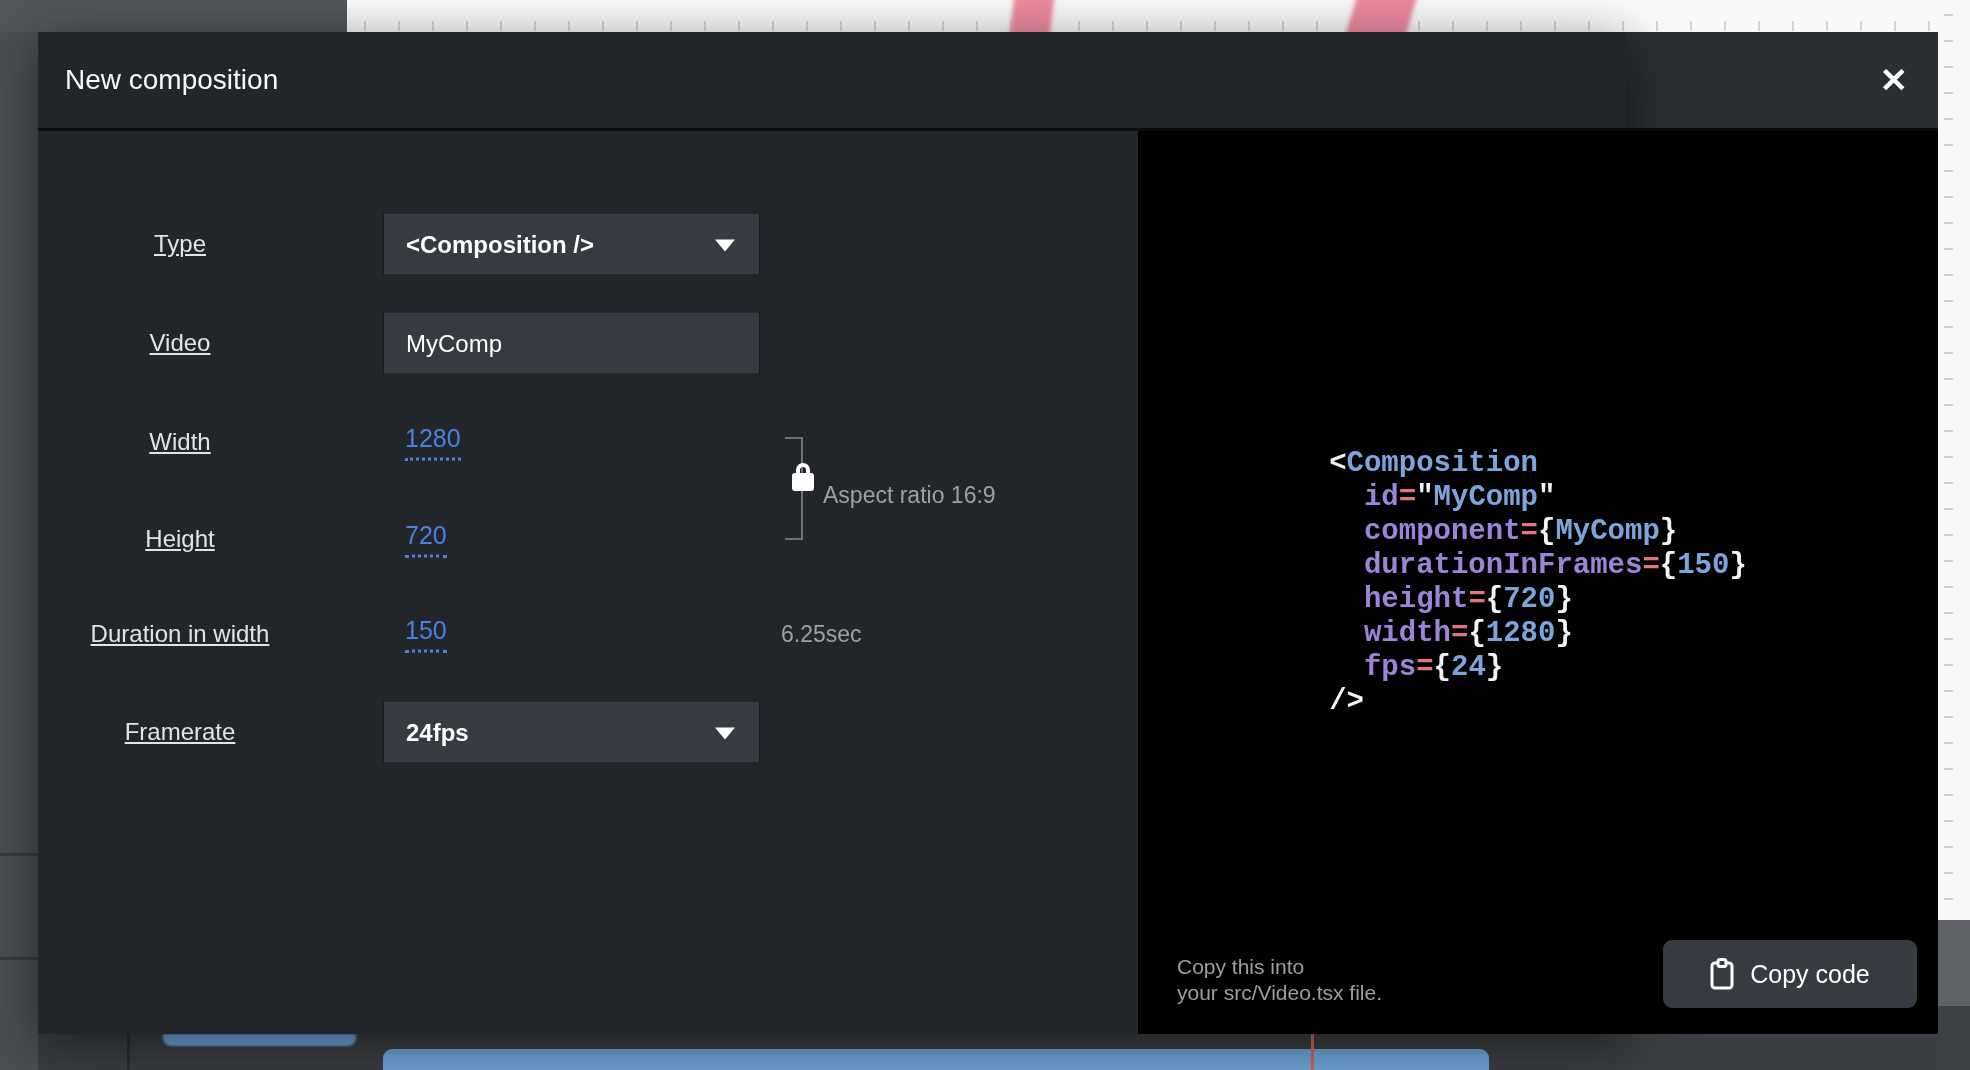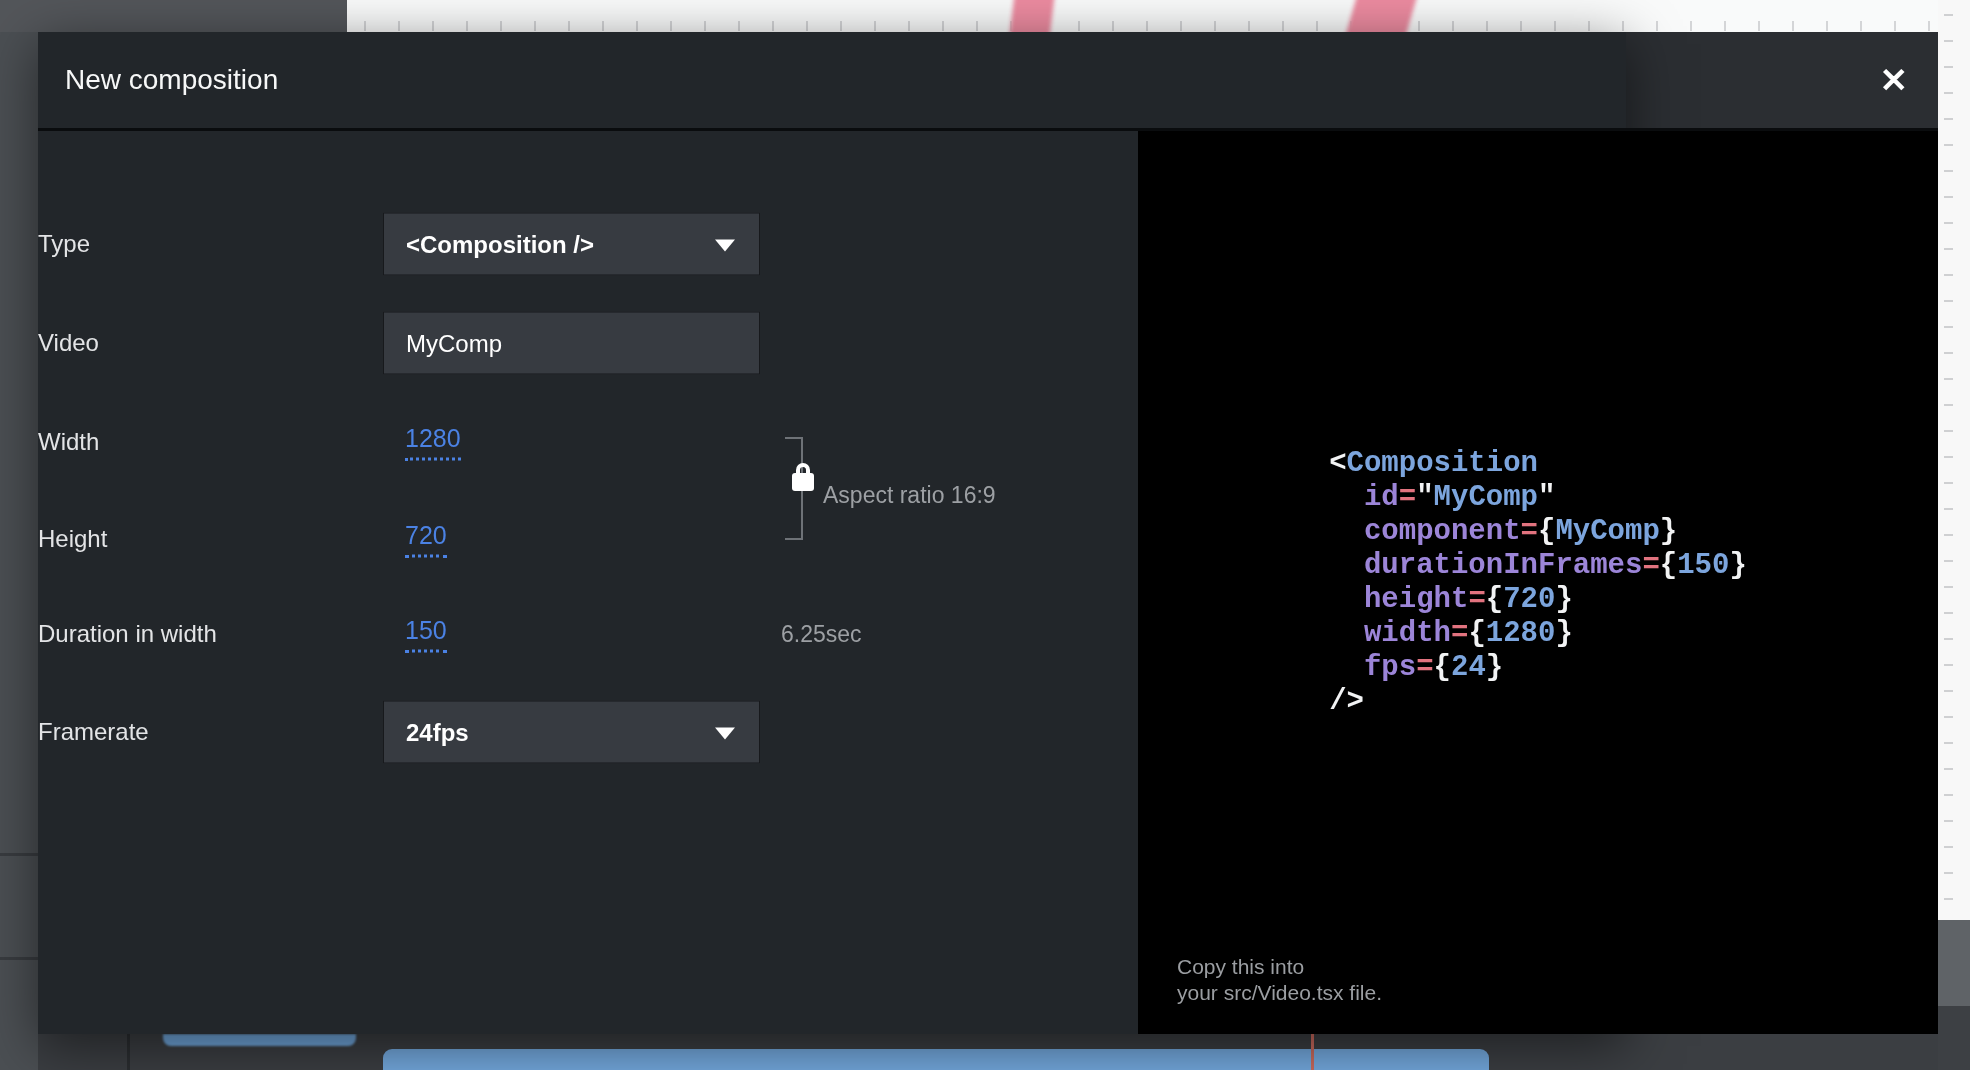--- a/index.html
+++ b/index.html
@@ -32,21 +32,21 @@
   
   .modal{position:absolute;left:38px;top:32px;width:1588px;height:1002px;background:#22262a;
          box-shadow:0 12px 50px rgba(0,0,0,.5);}
   .modal-header{position:absolute;left:0;top:0;width:1900px;height:99px;border-bottom:3px solid #0a0c0e;box-sizing:border-box;}
   .title{position:absolute;left:27px;top:0;line-height:96px;font-size:28px;color:#f7f8f8;}
   .close{position:absolute;right:30px;top:0;line-height:96px;font-size:34px;font-weight:700;color:#ffffff;cursor:pointer;}
 
   
   .form-pane{position:absolute;left:0;top:99px;width:1100px;height:903px;}
   .frow{position:absolute;}
-  .flabel{position:absolute;left:0;width:284px;text-align:left;font-size:24px;color:#e3e4e6;transform:translateY(-50%);}
+  .flabel{position:absolute;left:0;width:284px;text-align:center;font-size:24px;color:#e3e4e6;transform:translateY(-50%);text-decoration:underline;}
   .control{position:absolute;left:345px;width:377px;height:63px;background:#373b41;border:1px solid #17191c;
            box-sizing:border-box;transform:translateY(-50%);display:flex;align-items:center;cursor:pointer;}
   .control .cval{padding-left:22px;font-size:24px;font-weight:700;color:#ffffff;}
   .control.textbox .cval{font-weight:400;}
   .caret{position:absolute;right:24px;top:50%;margin-top:-5px;width:0;height:0;
          border-left:10px solid transparent;border-right:10px solid transparent;border-top:12px solid #ffffff;}
   .bluelink{position:absolute;left:367px;transform:translateY(-50%);font-size:25px;color:#4b82e4;
             border-bottom:3px dotted #4b82e4;padding-bottom:5px;cursor:pointer;}
   .graytxt{position:absolute;transform:translateY(-50%);font-size:23px;color:#9da0a4;}
 
@@ -239,16 +239,23 @@
       </div>
 
     </div>
 
     <div class="code-pane">
       <div class="code" id="codeBlock"><div><span class="tk-pl">&lt;</span><span class="tk-tag">Composition</span></div><div><span class="tk-pl">  </span><span class="tk-attr">id</span><span class="tk-eq">=</span><span class="tk-pl">"</span><span class="tk-val">MyComp</span><span class="tk-pl">"</span></div><div><span class="tk-pl">  </span><span class="tk-attr">component</span><span class="tk-eq">=</span><span class="tk-pl">{</span><span class="tk-val">MyComp</span><span class="tk-pl">}</span></div><div><span class="tk-pl">  </span><span class="tk-attr">durationInFrames</span><span class="tk-eq">=</span><span class="tk-pl">{</span><span class="tk-val">150</span><span class="tk-pl">}</span></div><div><span class="tk-pl">  </span><span class="tk-attr">height</span><span class="tk-eq">=</span><span class="tk-pl">{</span><span class="tk-val">720</span><span class="tk-pl">}</span></div><div><span class="tk-pl">  </span><span class="tk-attr">width</span><span class="tk-eq">=</span><span class="tk-pl">{</span><span class="tk-val">1280</span><span class="tk-pl">}</span></div><div><span class="tk-pl">  </span><span class="tk-attr">fps</span><span class="tk-eq">=</span><span class="tk-pl">{</span><span class="tk-val">24</span><span class="tk-pl">}</span></div><div><span class="tk-pl">/&gt;</span></div></div>
       <div class="hint">
         <div>Copy this into</div>
         <div>your src/Video.tsx file.</div>
       </div>
+      <button class="copy-btn">
+        <svg width="24" height="32" viewBox="0 0 24 32">
+          <rect x="2" y="5" width="20" height="25" rx="3" fill="none" stroke="#ffffff" stroke-width="3"></rect>
+          <rect x="8" y="1.5" width="8" height="7" rx="2" fill="#363b42" stroke="#ffffff" stroke-width="3"></rect>
+        </svg>
+        <span>Copy code</span>
+      </button>
     </div>
   </div>
 
 </div>
 
 </body></html>

